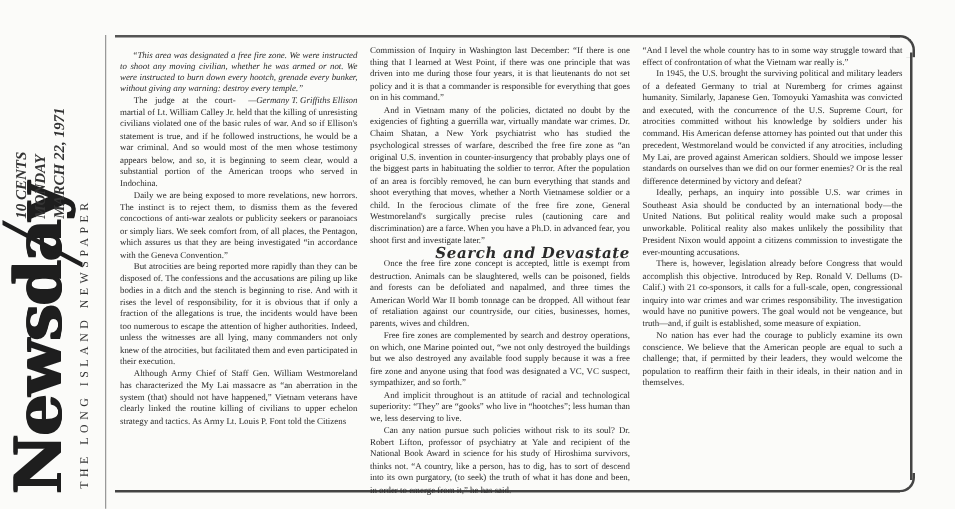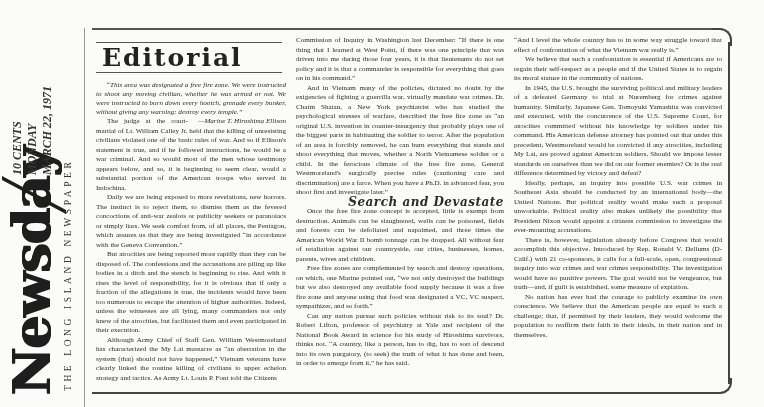--- a/index.html
+++ b/index.html
@@ -119,42 +119,39 @@
 </div>
 
 <div class="mast-rule"></div>
 <div class="top-rule"></div>
 <div class="bottom-rule"></div>
 <div class="frame-corner-top"></div>
 <div class="frame-right"></div>
 <div class="frame-corner-bottom"></div>
 
 <div class="col col1">
-  <div class="editorial-box">
-    <div class="editorial-title">Editorial</div>
-  </div>
   <p class="epigraph">
     <span>“This area was designated a free fire zone. We were instructed to shoot any moving civilian, whether he was armed or not. We were instructed to burn down every hootch, grenade every bunker, without giving any warning: destroy every temple.”</span>
-    <span class="attrib">—Marine T. Hiroshima Ellison</span>
+    <span class="attrib">—Germany T. Griffiths Ellison</span>
   </p>
   <p>The judge at the court-martial of Lt. William Calley Jr. held that the killing of unresisting civilians violated one of the basic rules of war. And so if Ellison's statement is true, and if he followed instructions, he would be a war criminal. And so would most of the men whose testimony appears below, and so, it is beginning to seem clear, would a substantial portion of the American troops who served in Indochina.</p>
   <p>Daily we are being exposed to more revelations, new horrors. The instinct is to reject them, to dismiss them as the fevered concoctions of anti-war zealots or publicity seekers or paranoiacs or simply liars. We seek comfort from, of all places, the Pentagon, which assures us that they are being investigated “in accordance with the Geneva Convention.”</p>
   <p>But atrocities are being reported more rapidly than they can be disposed of. The confessions and the accusations are piling up like bodies in a ditch and the stench is beginning to rise. And with it rises the level of responsibility, for it is obvious that if only a fraction of the allegations is true, the incidents would have been too numerous to escape the attention of higher authorities. Indeed, unless the witnesses are all lying, many commanders not only knew of the atrocities, but facilitated them and even participated in their execution.</p>
   <p>Although Army Chief of Staff Gen. William Westmoreland has characterized the My Lai massacre as “an aberration in the system (that) should not have happened,” Vietnam veterans have clearly linked the routine killing of civilians to upper echelon strategy and tactics. As Army Lt. Louis P. Font told the Citizens</p>
 </div>
 
 <div class="col col2">
   <p class="noindent">Commission of Inquiry in Washington last December: “If there is one thing that I learned at West Point, if there was one principle that was driven into me during those four years, it is that lieutenants do not set policy and it is that a commander is responsible for everything that goes on in his command.”</p>
   <p>And in Vietnam many of the policies, dictated no doubt by the exigencies of fighting a guerrilla war, virtually mandate war crimes. Dr. Chaim Shatan, a New York psychiatrist who has studied the psychological stresses of warfare, described the free fire zone as “an original U.S. invention in counter-insurgency that probably plays one of the biggest parts in habituating the soldier to terror. After the population of an area is forcibly removed, he can burn everything that stands and shoot everything that moves, whether a North Vietnamese soldier or a child. In the ferocious climate of the free fire zone, General Westmoreland's surgically precise rules (cautioning care and discrimination) are a farce. When you have a Ph.D. in advanced fear, you shoot first and investigate later.”</p>
   <p class="subhead">Search and Devastate</p>
   <p>Once the free fire zone concept is accepted, little is exempt from destruction. Animals can be slaughtered, wells can be poisoned, fields and forests can be defoliated and napalmed, and three times the American World War II bomb tonnage can be dropped. All without fear of retaliation against our countryside, our cities, businesses, homes, parents, wives and children.</p>
   <p>Free fire zones are complemented by search and destroy operations, on which, one Marine pointed out, “we not only destroyed the buildings but we also destroyed any available food supply because it was a free fire zone and anyone using that food was designated a VC, VC suspect, sympathizer, and so forth.”</p>
+  <p>And implicit throughout is an attitude of racial and technological superiority: “They” are “gooks” who live in “hootches”; less human than we, less deserving to live.</p>
   <p>Can any nation pursue such policies without risk to its soul? Dr. Robert Lifton, professor of psychiatry at Yale and recipient of the National Book Award in science for his study of Hiroshima survivors, thinks not. “A country, like a person, has to dig, has to sort of descend into its own purgatory, (to seek) the truth of what it has done and been, in order to emerge from it,” he has said.</p>
 </div>
 
 <div class="col col3">
   <p class="noindent">“And I level the whole country has to in some way struggle toward that effect of confrontation of what the Vietnam war really is.”</p>
-  <p>We believe that such a confrontation is essential if Americans are to regain their self-respect as a people and if the United States is to regain its moral stature in the community of nations.</p>
   <p>In 1945, the U.S. brought the surviving political and military leaders of a defeated Germany to trial at Nuremberg for crimes against humanity. Similarly, Japanese Gen. Tomoyuki Yamashita was convicted and executed, with the concurrence of the U.S. Supreme Court, for atrocities committed without his knowledge by soldiers under his command. His American defense attorney has pointed out that under this precedent, Westmoreland would be convicted if any atrocities, including My Lai, are proved against American soldiers. Should we impose lesser standards on ourselves than we did on our former enemies? Or is the real difference determined by victory and defeat?</p>
   <p>Ideally, perhaps, an inquiry into possible U.S. war crimes in Southeast Asia should be conducted by an international body—the United Nations. But political reality would make such a proposal unworkable. Political reality also makes unlikely the possibility that President Nixon would appoint a citizens commission to investigate the ever-mounting accusations.</p>
   <p>There is, however, legislation already before Congress that would accomplish this objective. Introduced by Rep. Ronald V. Dellums (D-Calif.) with 21 co-sponsors, it calls for a full-scale, open, congressional inquiry into war crimes and war crimes responsibility. The investigation would have no punitive powers. The goal would not be vengeance, but truth—and, if guilt is established, some measure of expiation.</p>
   <p>No nation has ever had the courage to publicly examine its own conscience. We believe that the American people are equal to such a challenge; that, if permitted by their leaders, they would welcome the population to reaffirm their faith in their ideals, in their nation and in themselves.</p>
 </div>
 
 </body></html>

